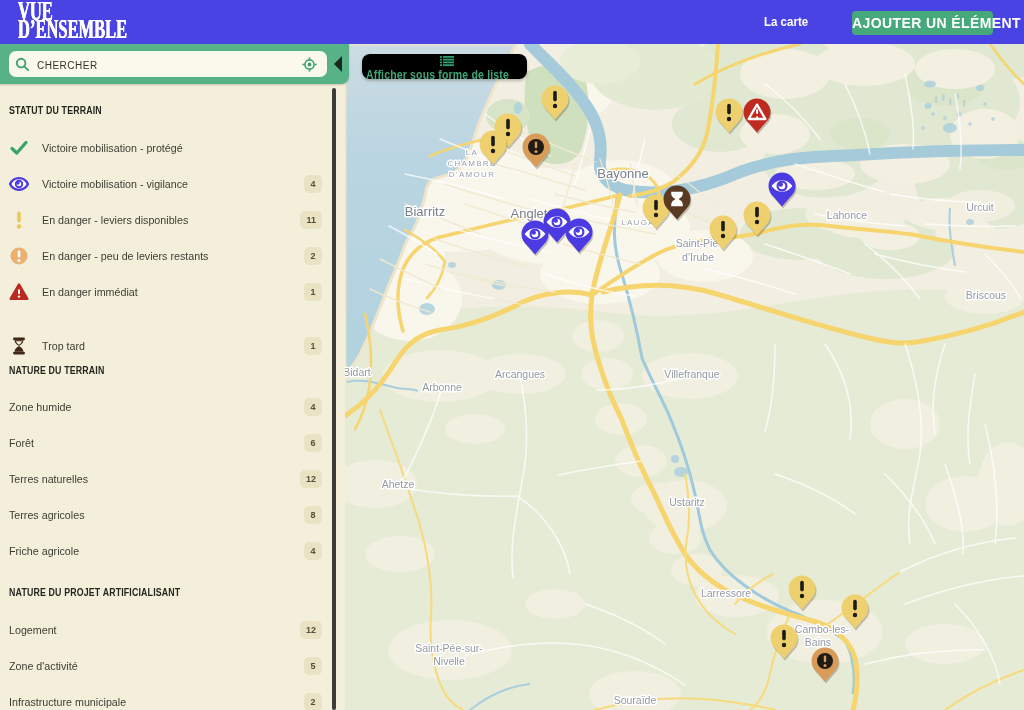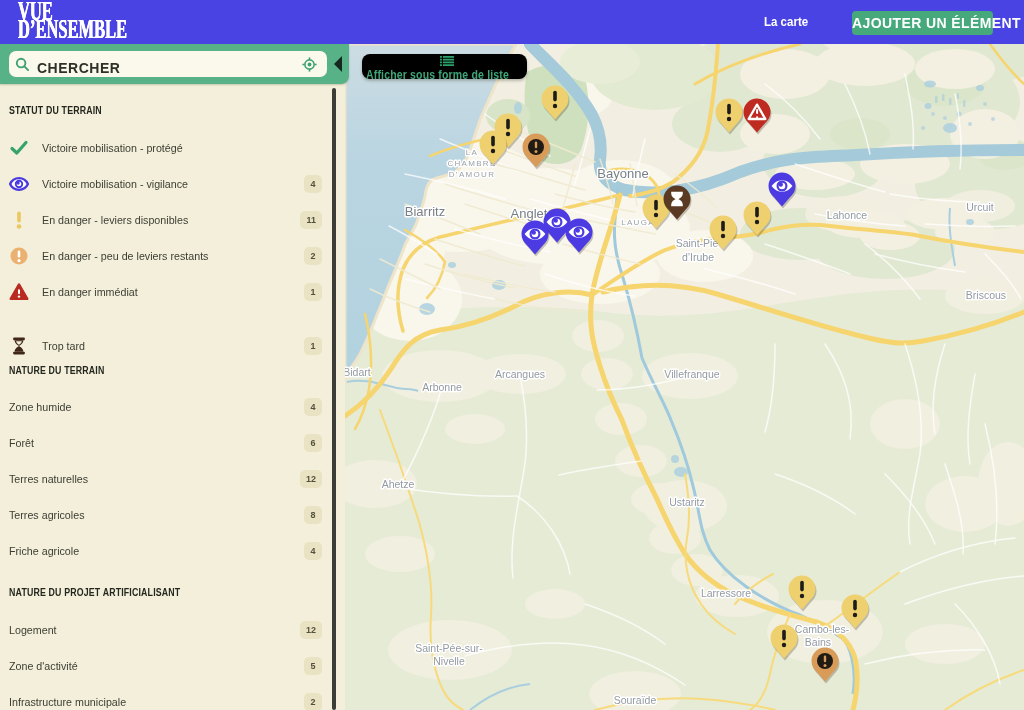--- a/index.html
+++ b/index.html
@@ -8,21 +8,21 @@
 #stage { position:relative; width:1024px; height:710px; background:#f3efdb; }
 
 #header { position:absolute; left:0; top:0; width:1024px; height:44px; background:#4a43e3; z-index:30; }
 #logo { position:absolute; left:18px; top:2px; color:#fff; font-family:"Liberation Serif", serif; font-weight:bold; font-size:25px; line-height:16.5px; letter-spacing:0px; transform:scale(0.66,1.1); transform-origin:left top; text-shadow:0.3px 0 0 #fff,-0.3px 0 0 #fff; }
 #lacarte { position:absolute; left:764px; top:15px; color:#fff; font-size:12.5px; font-weight:bold; transform:scaleX(0.92); transform-origin:left top; }
 #addbtn { position:absolute; left:852px; top:11px; width:141px; height:24px; background:#45a97b; border-radius:4px; color:#fff; font-size:14px; font-weight:bold; letter-spacing:0.4px; text-align:center; line-height:24px; white-space:nowrap; }
 
 #sidebar { position:absolute; left:0; top:44px; width:345px; height:666px; background:#f3efdb; z-index:20; }
 #greenbar { position:absolute; left:0; top:0; width:349px; height:40px; background:#58b287; border-radius:0 0 8px 0; box-shadow:0 1px 2px rgba(90,90,60,.3); }
 #searchbox { position:absolute; left:9px; top:7px; width:318px; height:26px; background:#fbf8ec; border-radius:7px; }
-#searchbox .q { position:absolute; left:28px; top:9px; font-size:14px; font-weight:bold; letter-spacing:0.5px; color:#2f3129; }
+#searchbox .q { position:absolute; left:28px; top:9px; font-size:10px; font-weight:normal; letter-spacing:0.5px; color:#2f3129; }
 #collapse { position:absolute; left:334px; top:12px; width:0; height:0; border-top:8.5px solid transparent; border-bottom:8.5px solid transparent; border-right:8px solid #16271f; }
 #divider { position:absolute; left:332px; top:44px; width:4px; height:622px; background:#3c3c38; border-radius:3px; }
 .h { position:absolute; left:9px; font-size:11px; font-weight:bold; letter-spacing:0.2px; color:#24271e; transform:scaleX(0.8); transform-origin:left top; white-space:nowrap; }
 .row { position:absolute; left:9px; width:313px; height:36px; display:flex; align-items:center;justify-content:flex-end; }
 .row .ic { width:20px; height:20px; flex:0 0 20px; margin-right:13px; display:flex; align-items:center; justify-content:center; }
 .row .lb { font-size:11.5px; color:#3c3e33; flex:1 1 auto; transform:scaleX(0.93); transform-origin:left center; white-space:nowrap; }
 .row .bd { background:#eae3c3; border-radius:5px; font-size:9px; font-weight:bold; color:#52503e; padding:4px 6px; min-width:18px; text-align:center; }
 
 #map { position:absolute; left:345px; top:44px; width:679px; height:666px; z-index:1; }
 #listbtn { position:absolute; left:362px; top:54px; width:165px; height:25px; background:#000000; border-radius:8px; box-shadow:0 2px 3px rgba(60,60,40,.3); display:flex; align-items:center; padding:0 4px 0 8px; z-index:10;flex-direction:column; }

